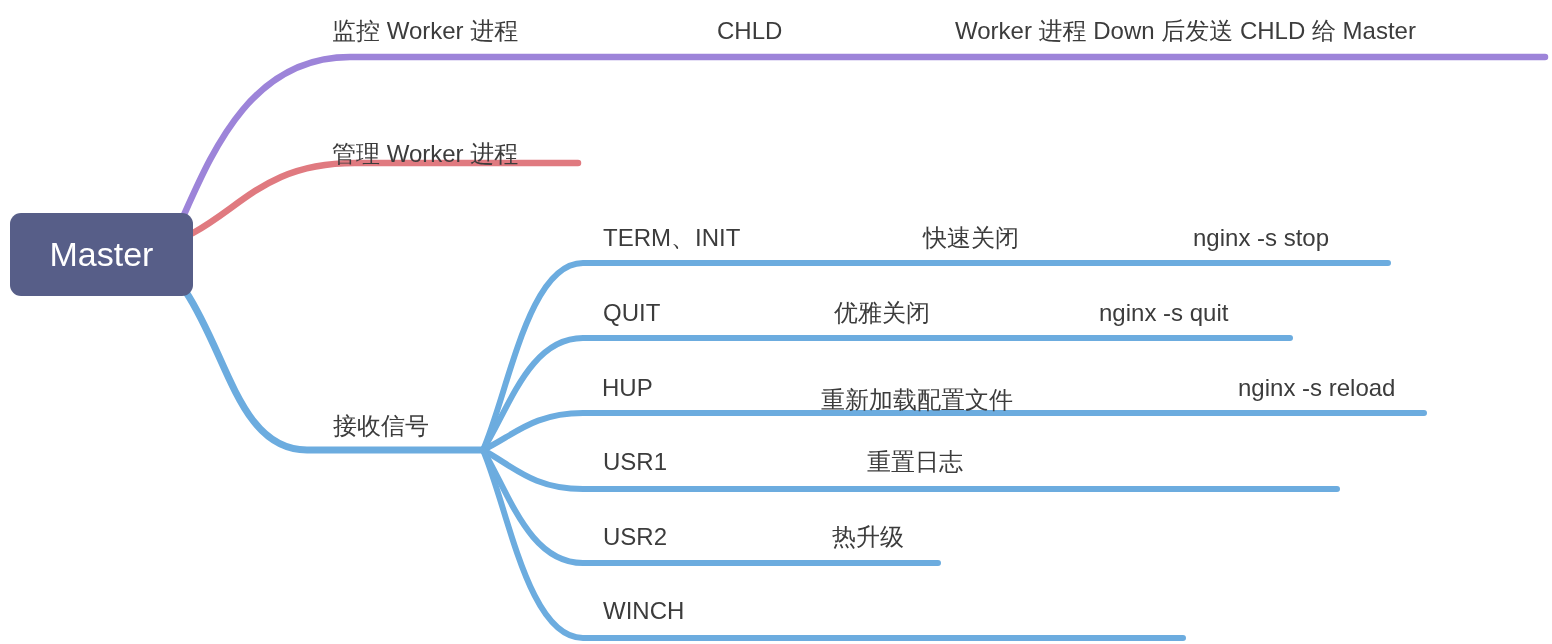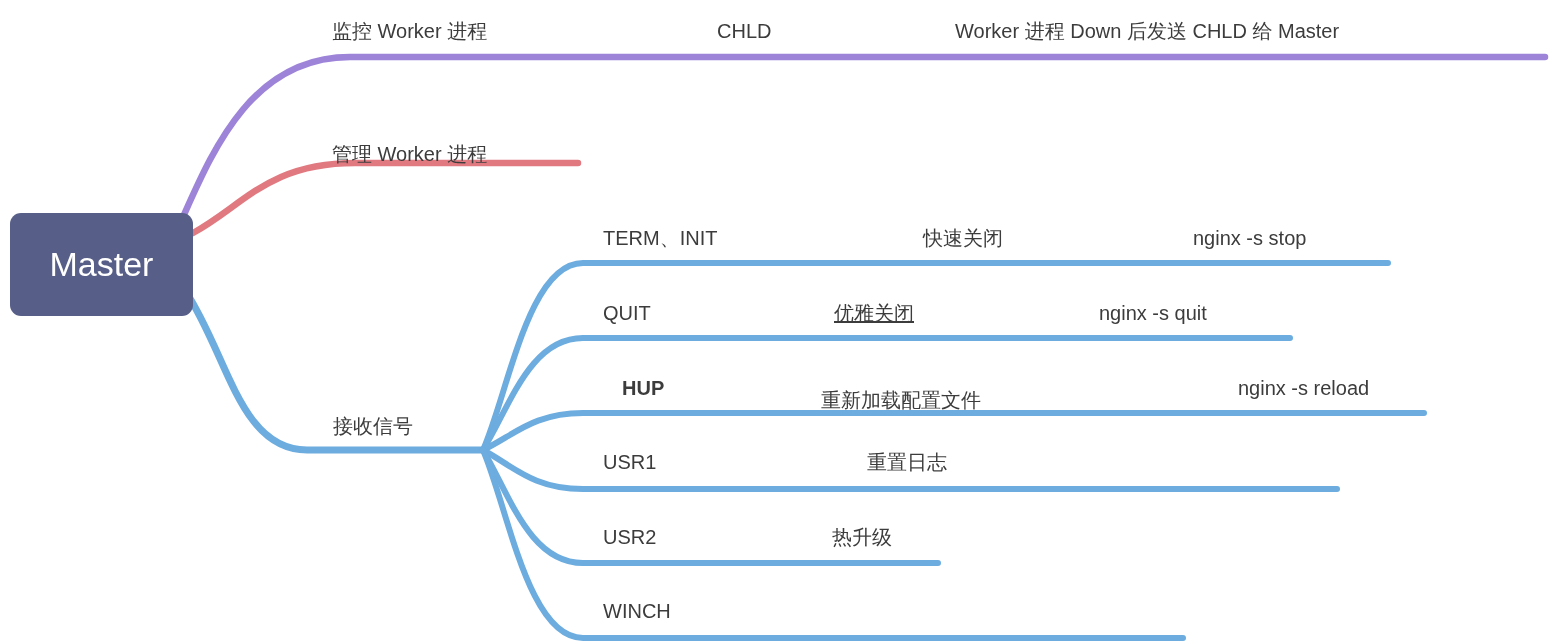--- a/index.html
+++ b/index.html
@@ -17,31 +17,31 @@
   }
   .connectors {
     position: absolute;
     left: 0;
     top: 0;
     width: 1552px;
     height: 644px;
   }
   .lbl {
     position: absolute;
-    font-size: 20px;
+    font-size: 24px;
     line-height: 32px;
     color: #3c3c3c;
     white-space: nowrap;
   }
   .root-node {
     position: absolute;
     left: 10px;
     top: 213px;
     width: 183px;
-    height: 103px;
+    height: 83px;
     background: #575e88;
     border-radius: 11px;
     color: #ffffff;
     font-size: 34px;
     display: flex;
     align-items: center;
     justify-content: center;
   }
 </style>
 </head>
@@ -73,24 +73,24 @@
 
   <div class="lbl" style="left:332px; top:118px;margin-top:20px;">管理 Worker 进程</div>
 
   <div class="lbl" style="left:333px; top:410px;text-align:right;">接收信号</div>
 
   <div class="lbl" style="left:603px; top:222px;">TERM、INIT</div>
   <div class="lbl" style="left:923px; top:222px;">快速关闭</div>
   <div class="lbl" style="left:1193px; top:222px;">nginx -s stop</div>
 
   <div class="lbl" style="left:603px; top:297px;">QUIT</div>
-  <div class="lbl" style="left:834px; top:297px;text-decoration:underline;">优雅关闭</div>
+  <div class="lbl" style="left:834px; top:297px;">优雅关闭</div>
   <div class="lbl" style="left:1099px; top:297px;">nginx -s quit</div>
 
-  <div class="lbl" style="left:622px; top:372px;font-weight:bold;">HUP</div>
+  <div class="lbl" style="left:602px; top:372px;">HUP</div>
   <div class="lbl" style="left:821px; top:384px;">重新加载配置文件</div>
   <div class="lbl" style="left:1210px; top:372px;margin-left:28px;">nginx -s reload</div>
 
   <div class="lbl" style="left:603px; top:446px;">USR1</div>
   <div class="lbl" style="left:831px; top:446px;margin-left:36px;">重置日志</div>
 
   <div class="lbl" style="left:603px; top:521px;">USR2</div>
   <div class="lbl" style="left:832px; top:521px;">热升级</div>
 
   <div class="lbl" style="left:603px; top:595px;">WINCH</div>

